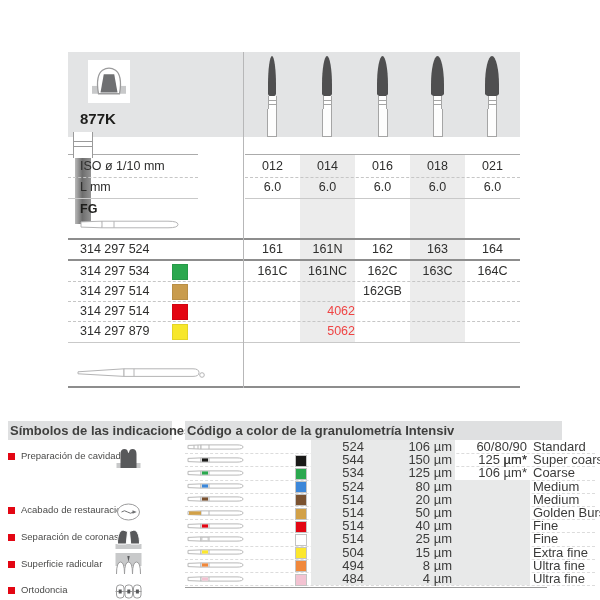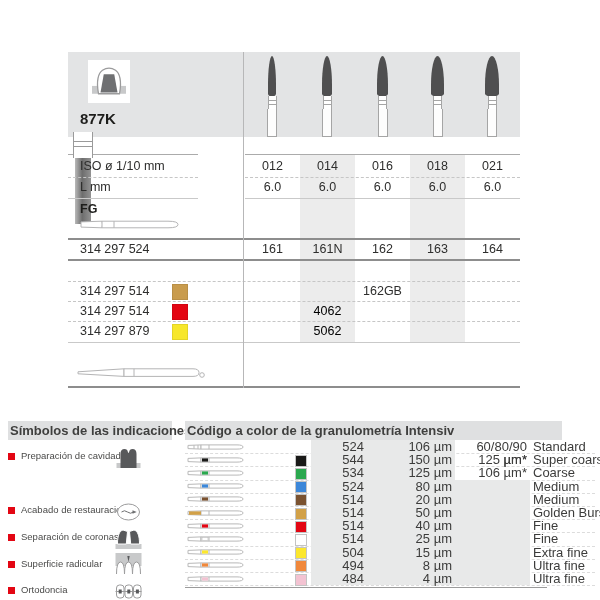--- a/index.html
+++ b/index.html
@@ -17,21 +17,21 @@
   .hl.dash{border-top:1px dashed #c6c6c6;}
   .hl.lt{border-top:1px solid #c9c9c9;}
   .hl.seg{width:130px;}
   .hl.seg2{left:177px;width:275px;}
   .thick{left:0;width:452px;height:2px;background:#8d8d8d;}
   .prow{left:0;width:452px;}
   .plabel{position:absolute;left:12px;font-size:12.5px;color:#2e2e2d;}
   .plabel.b{font-weight:bold;color:#1d1d1b;}
   .val{position:absolute;width:55px;text-align:center;font-size:12.5px;color:#2e2e2d;}
   .c0{left:177px}.c1{left:232px}.c2{left:287px}.c3{left:342px}.c4{left:397px}
-  .redtext{color:#000000;}
+  .redtext{color:#ef4444;text-align:right;}
   .sqp{position:absolute;left:104px;width:14px;height:14px;border:1px solid rgba(0,0,0,0.08);}
   .note{left:12px;top:292px;font-size:13px;font-weight:bold;color:#e30613;}
   
   .sbur{position:absolute;top:4px;height:81px;display:flex;flex-direction:column;align-items:center;}
   .sbur .head{background:#4f4f50;border-radius:50% 50% 34% 34% / 72% 72% 7% 7%;height:40px;width:100%;}
   .sbur .neck{width:7px;height:13px;background:#fff;border-left:1px solid #a5a5a5;border-right:1px solid #a5a5a5;position:relative;}
   .sbur .neck::before{content:"";position:absolute;left:0;right:0;top:4px;border-top:1px solid #a5a5a5;}
   .sbur .neck::after{content:"";position:absolute;left:0;right:0;top:8px;border-top:1px solid #a5a5a5;}
   .sbur .shank{width:8px;flex:1;background:#fdfdfd;border:1px solid #a5a5a5;border-top:none;}
   #bigbur{left:134px;top:8px;width:30px;height:178px;display:flex;flex-direction:column;align-items:center;}
@@ -162,20 +162,29 @@
   </div>
 
   <div class="abs prow" style="top:188px;height:19px;line-height:19px">
     <span class="plabel">314 297 524</span>
     <span class="val c0">161</span>
     <span class="val c1">161N</span>
     <span class="val c2">162</span>
     <span class="val c3">163</span>
     <span class="val c4">164</span>
   </div>
+  <div class="abs prow" style="top:209px;height:20px;line-height:20px">
+    <span class="plabel">314 297 534</span>
+    <span class="sqp" style="top: 3px; background: rgb(43, 168, 79);"></span>
+    <span class="val c0">161C</span>
+    <span class="val c1">161NC</span>
+    <span class="val c2">162C</span>
+    <span class="val c3">163C</span>
+    <span class="val c4">164C</span>
+  </div>
   <div class="abs prow" style="top:229px;height:20px;line-height:20px">
     <span class="plabel">314 297 514</span>
     <span class="sqp" style="top: 3px; background: rgb(201, 156, 78);"></span>
     <span class="val c0"></span>
     <span class="val c1"></span>
     <span class="val c2">162GB</span>
     <span class="val c3"></span>
     <span class="val c4"></span>
   </div>
   <div class="abs prow" style="top:249px;height:20px;line-height:20px">

